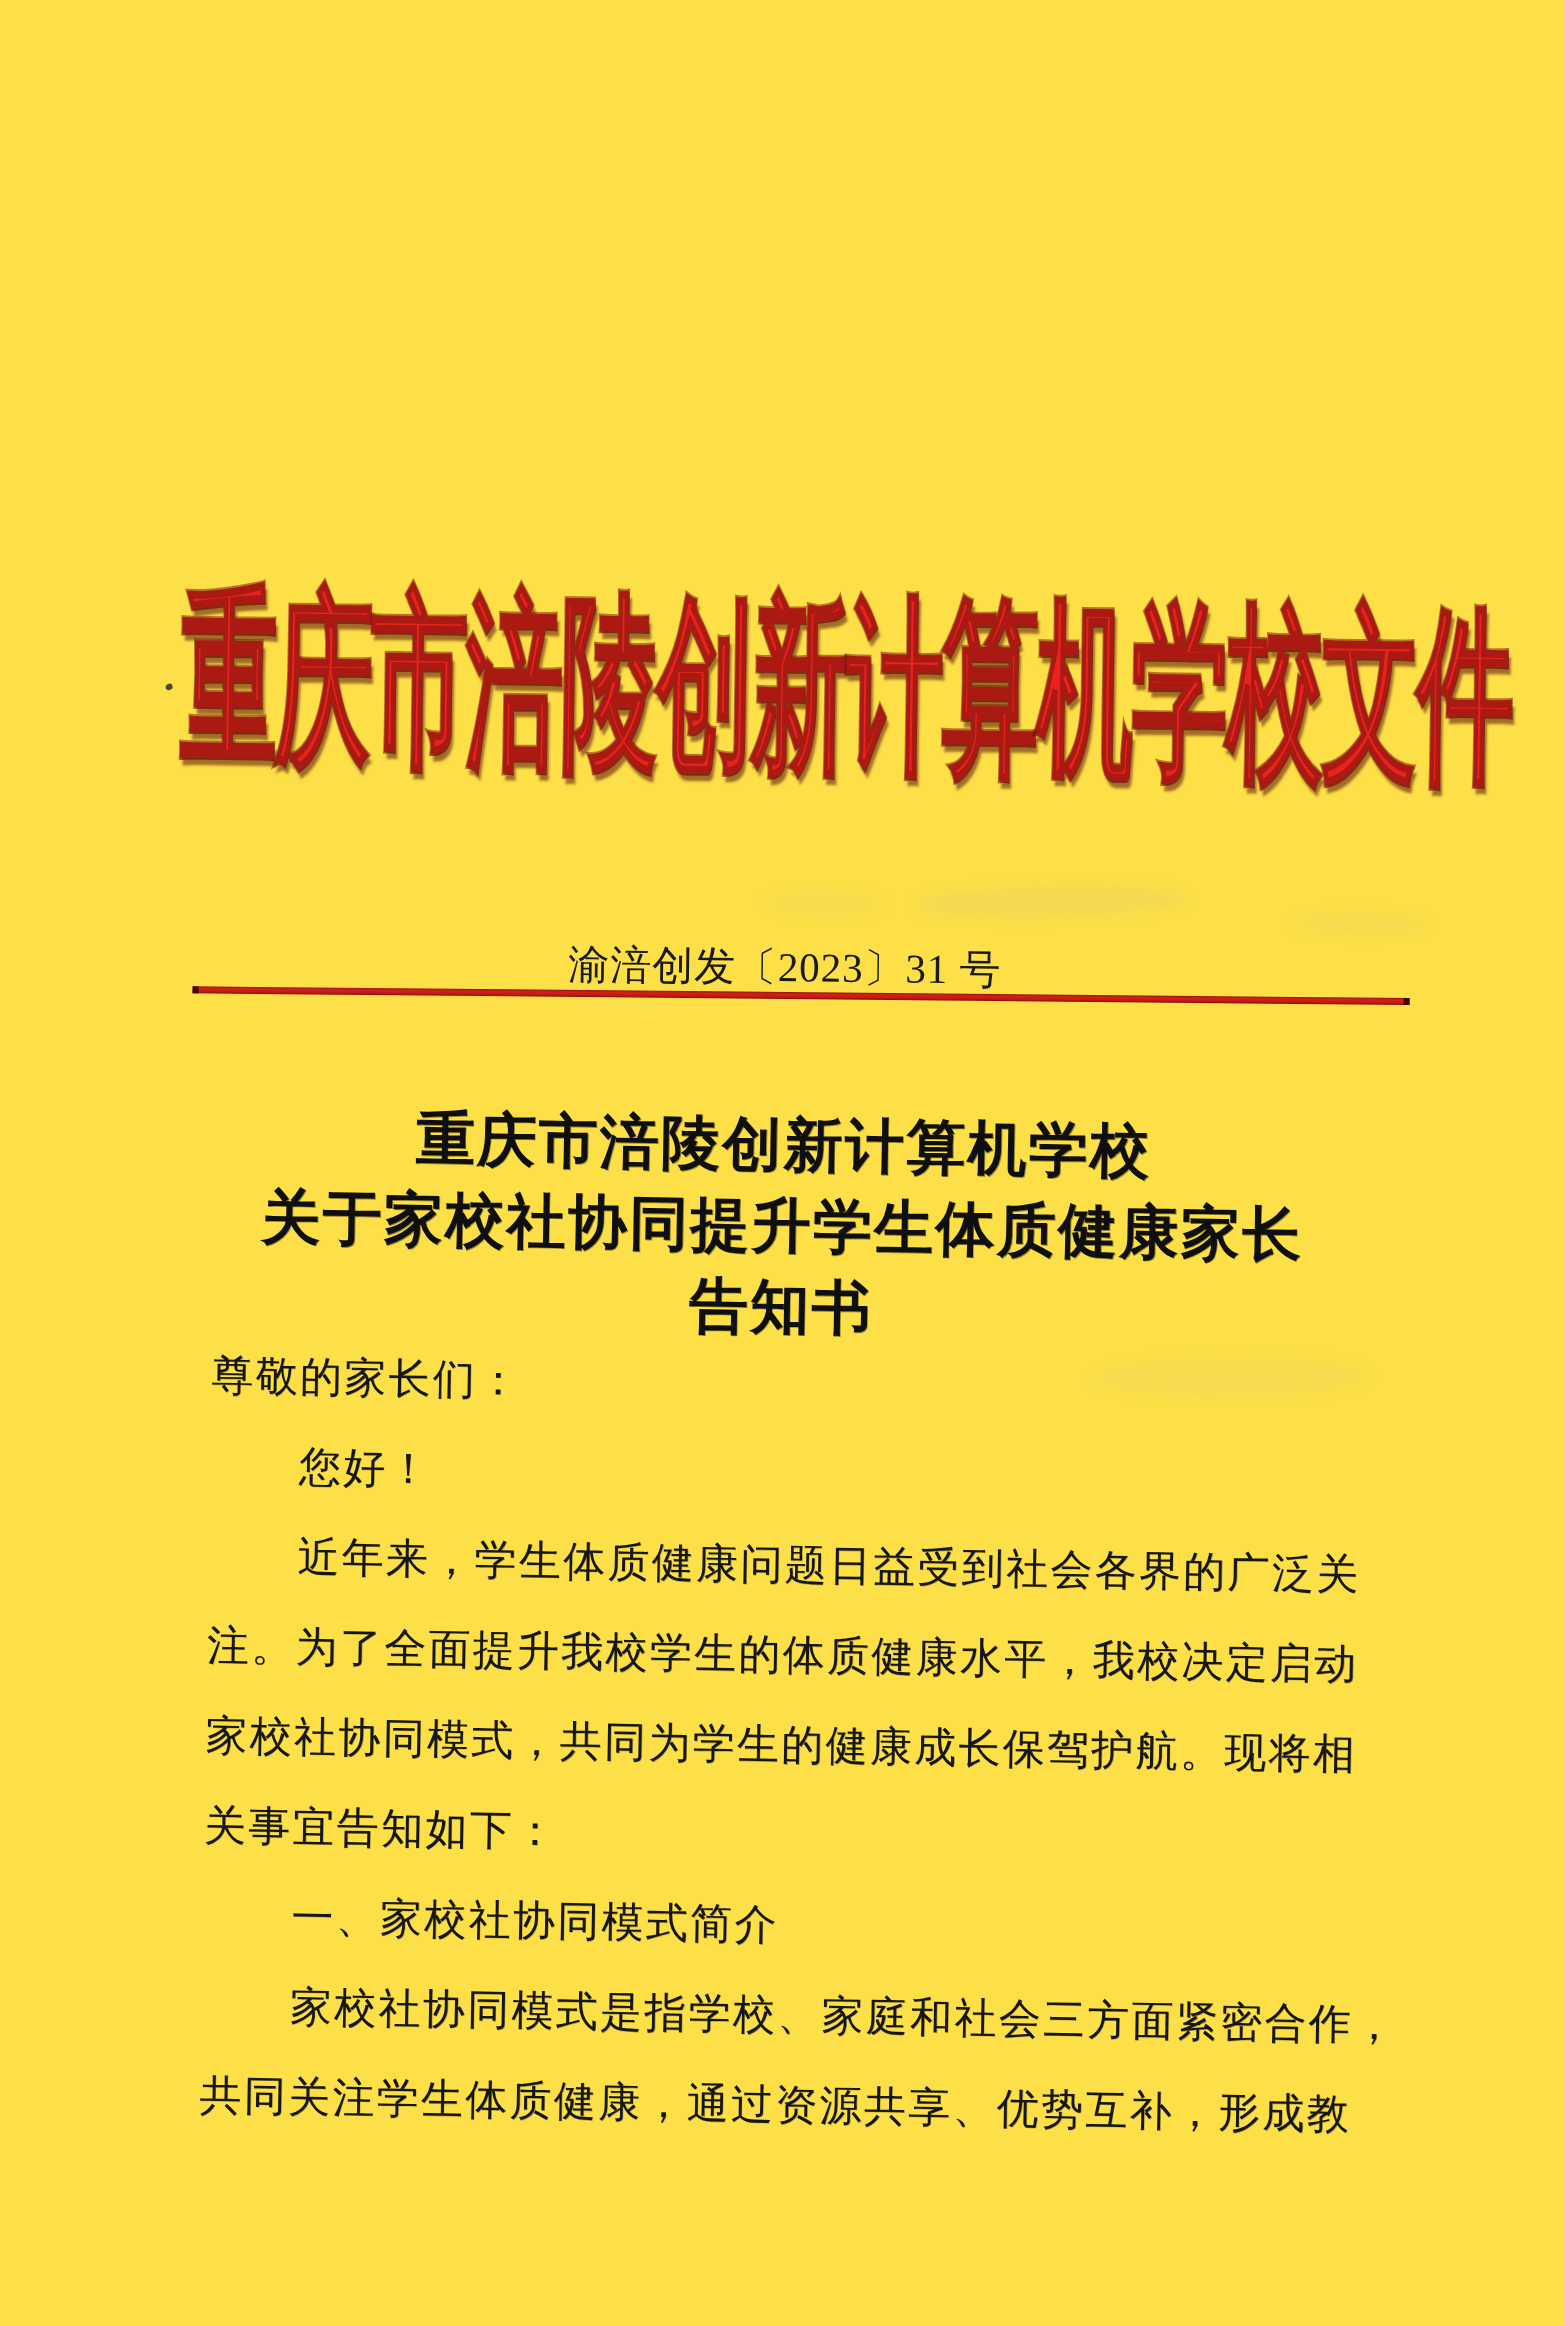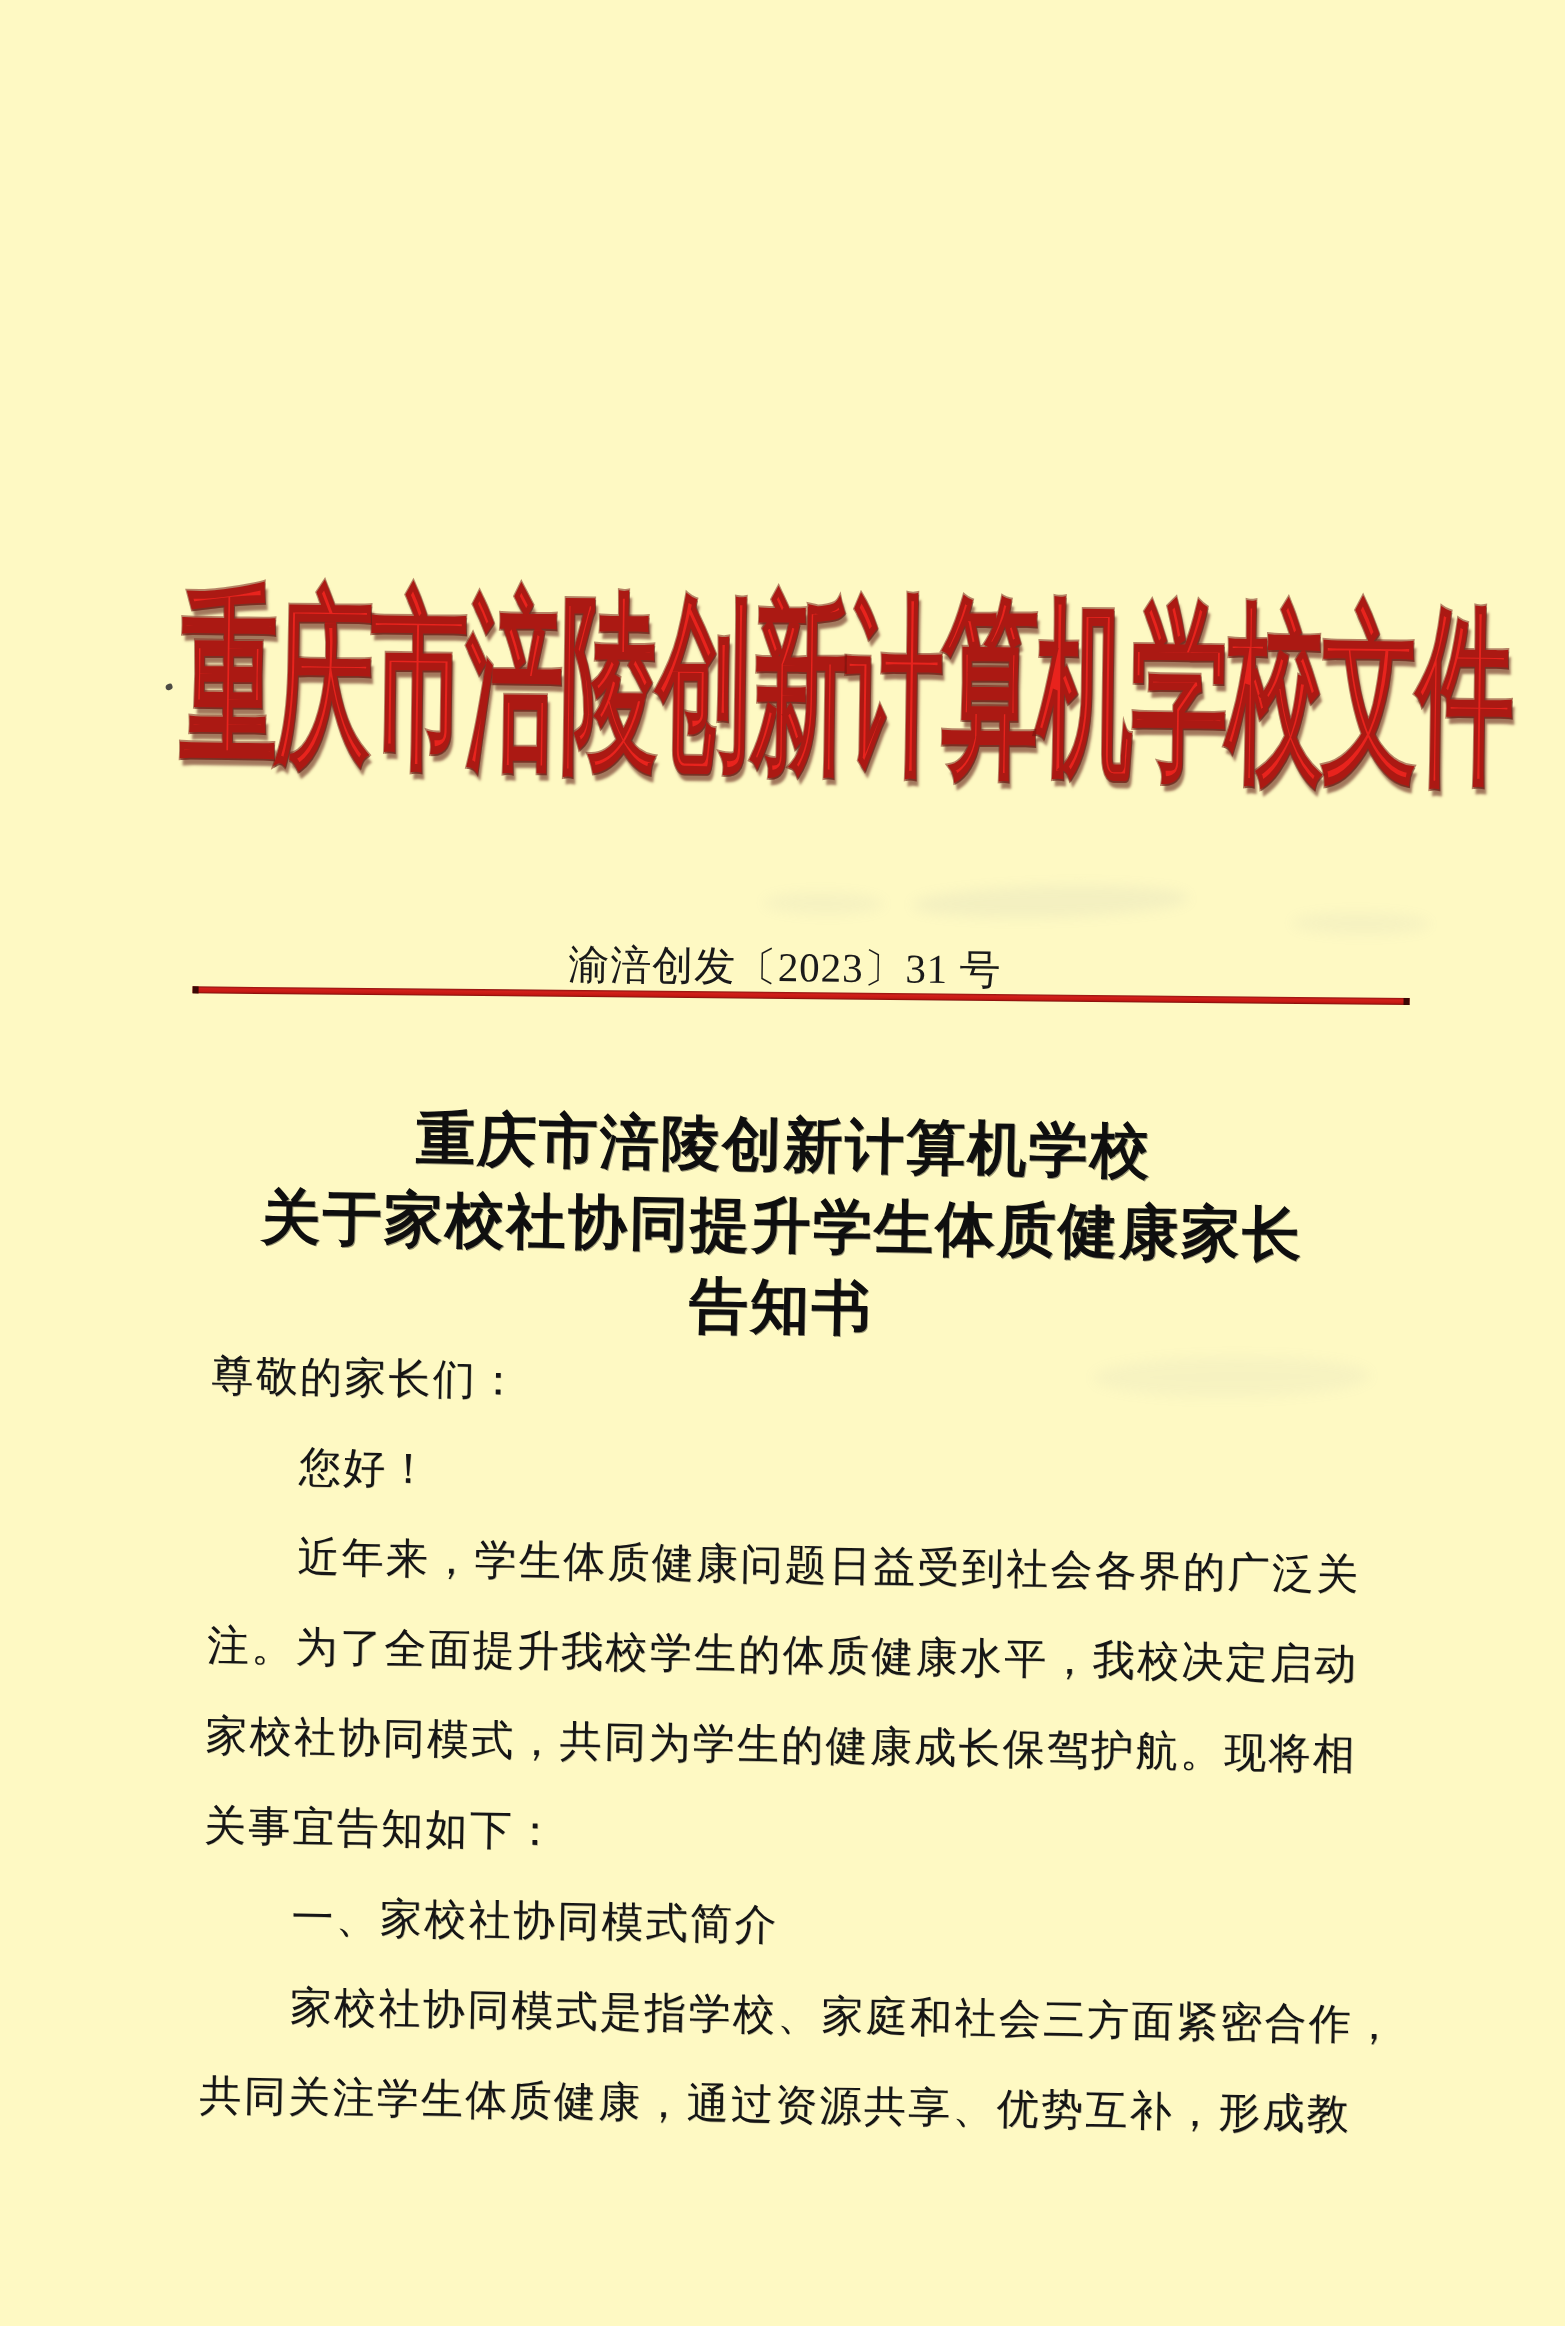--- a/index.html
+++ b/index.html
@@ -5,21 +5,21 @@
   html, body { margin: 0; padding: 0; }
   body {
     width: 1566px; height: 2326px;
     background: #f4f4f2;
     font-family: "Liberation Serif", "DejaVu Serif", serif;
     overflow: hidden;
   }
   .page {
     position: relative;
     width: 1566px; height: 2326px;
-    background: #fef9c3;
+    background: #fde047;
     overflow: hidden;
   }
   
   .scan-rotate {
     position: absolute; inset: 0;
     transform: rotate(0.55deg);
     transform-origin: 783px 1159px;
   }
   
   .banner {

